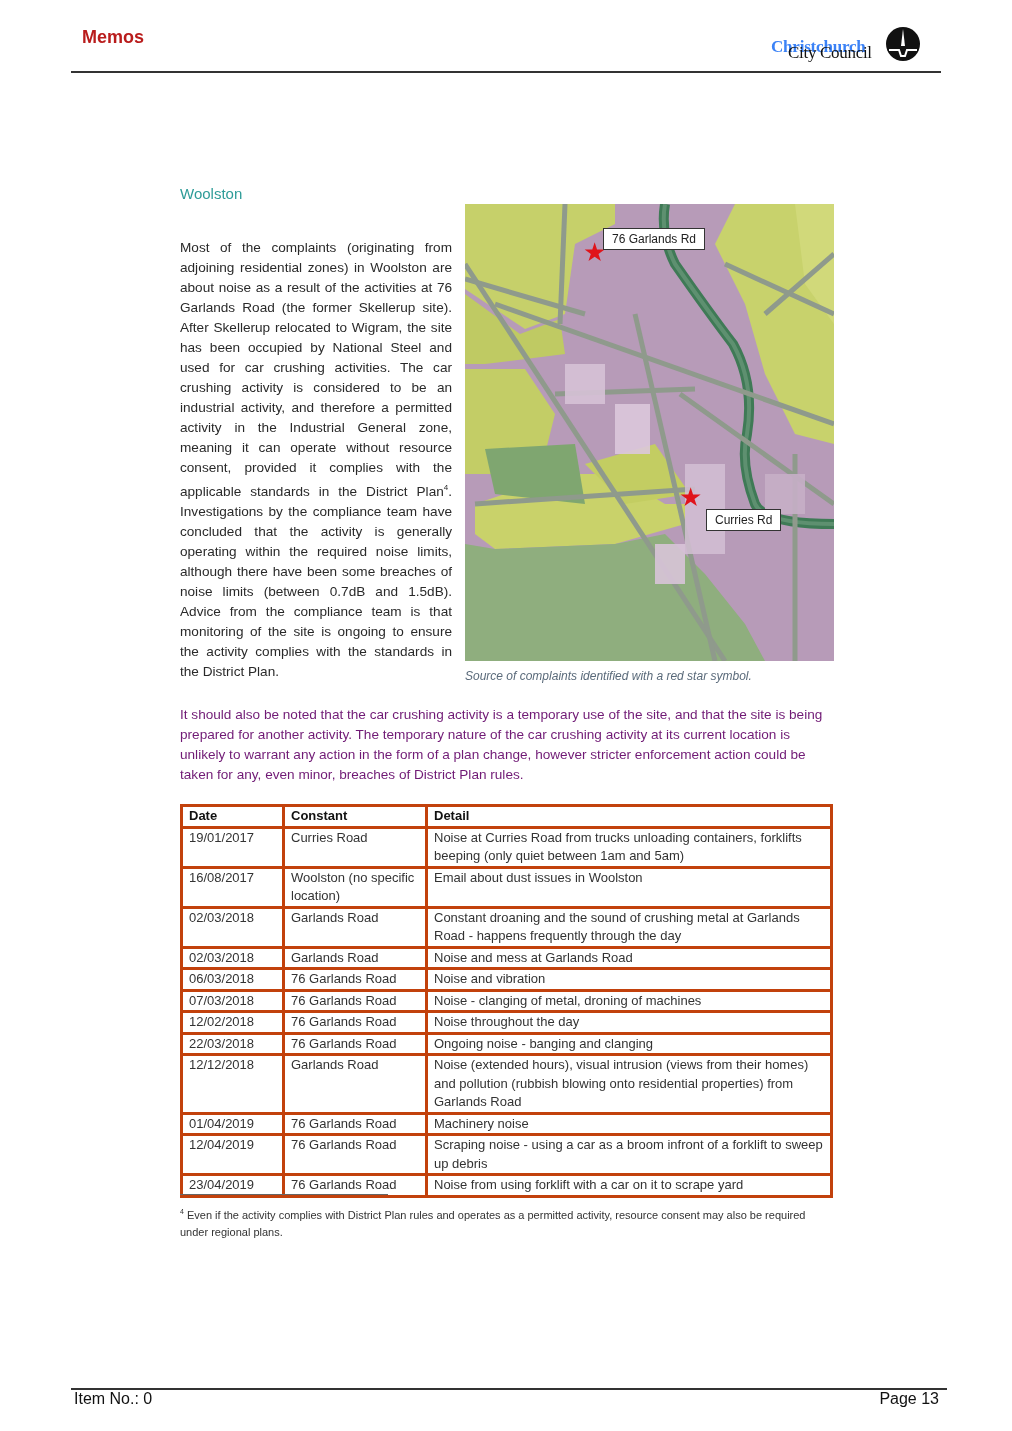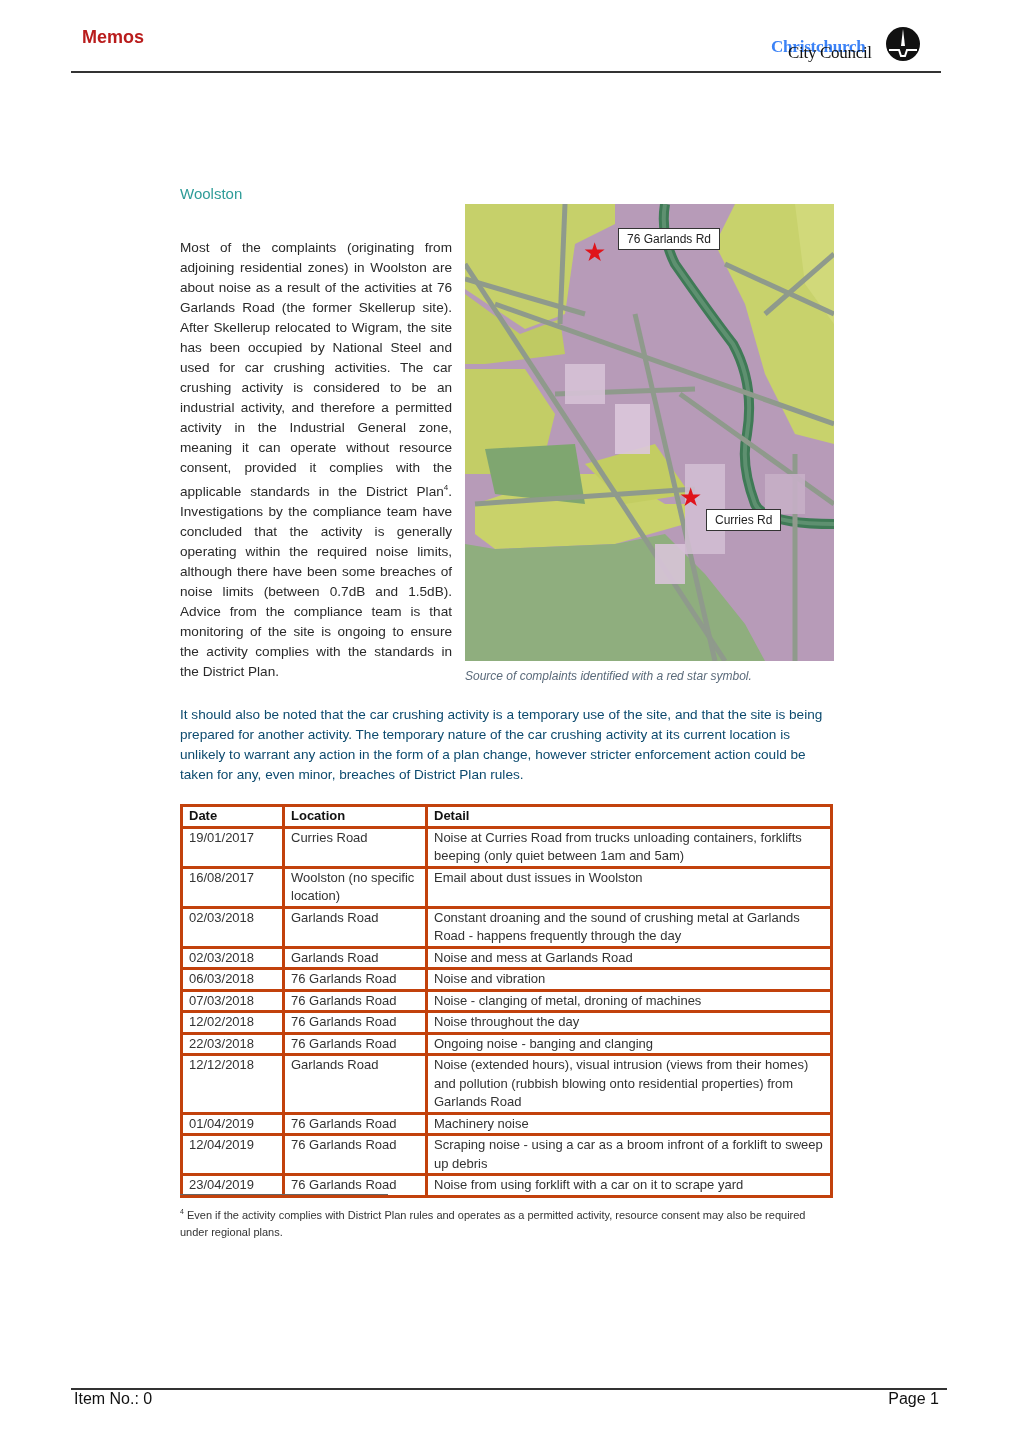--- a/index.html
+++ b/index.html
@@ -16,21 +16,21 @@
   .ftr-left { left:74px; top:1390px; font-size:16px; color:#111; }
   .ftr-right { right:73px; top:1390px; font-size:16px; color:#111; }
 
   .section-title { left:180px; top:185px; font-size:15px; font-weight:normal; color:#2e9c98; }
   .left-col { left:180px; top:206px; width:272px; font-size:13.6px; line-height:20px; text-align:justify; color:#2a2a2a;margin-top:32px; }
   .map { left:465px; top:204px; width:369px; height:457px; overflow:hidden; background:#b79bb8; }
   .map-caption { left:465px; top:669px; font-size:12px; font-style:italic; color:#5a6a7a; }
   .map-label { position:absolute; background:#fff; border:1px solid #333; font-size:12px; color:#222; padding:3px 8px; white-space:nowrap; }
   .star { position:absolute; color:#e0141b; font-size:26px; line-height:26px; }
 
-  .para2 { left:180px; top:705px; width:652px; font-size:13.6px; line-height:20px; color:#0c4a6e; }
+  .para2 { left:180px; top:705px; width:652px; font-size:13.6px; line-height:20px; color:#701a75; }
 
   table.complaints { position:absolute; left:180px; top:804px; width:653px; border-collapse:collapse; font-size:13px; color:#333; }
   table.complaints th, table.complaints td { border:3px solid #c2410c; padding:0 6px; vertical-align:top; line-height:18.5px; text-align:left; }
   table.complaints th { font-weight:bold; color:#111; }
   table.complaints col.c1 { width:102px; }
   table.complaints col.c2 { width:143px; }
 
   .fn-rule { left:180px; top:1194px; width:208px; height:1px; background:#666; }
   .footnote { left:180px; top:1203px; width:652px; font-size:11px; line-height:17px; color:#333; }
   .footnote sup { font-size:7px; }
@@ -85,38 +85,38 @@
       <line x1="330" y1="250" x2="330" y2="457"></line>
     </g>
 
     <rect x="100" y="160" width="40" height="40" fill="#d6c2d6" opacity="0.9"></rect>
     <rect x="150" y="200" width="35" height="50" fill="#dbc8db" opacity="0.9"></rect>
     <rect x="220" y="260" width="40" height="90" fill="#d4c0d4" opacity="0.85"></rect>
     <rect x="190" y="340" width="30" height="40" fill="#d8c4d8" opacity="0.9"></rect>
     <rect x="300" y="270" width="40" height="40" fill="#c7afc7" opacity="0.9"></rect>
   </svg>
   <span class="star" style="left:118px;top:35px;">★</span>
-  <div class="map-label" style="left:153px;top:24px;">76 Garlands Rd</div>
+  <div class="map-label" style="left:138px;top:24px;">76 Garlands Rd</div>
   <span class="star" style="left:214px;top:280px;">★</span>
   <div class="map-label" style="left:241px;top:305px;">Curries Rd</div>
 </div>
 <div class="abs map-caption">Source of complaints identified with a red star symbol.</div>
 
 <div class="abs para2">It should also be noted that the car crushing activity is a temporary use of the site, and that the site is being prepared for another activity. The temporary nature of the car crushing activity at its current location is unlikely to warrant any action in the form of a plan change, however stricter enforcement action could be taken for any, even minor, breaches of District Plan rules.</div>
 
 <table class="complaints">
   <colgroup>
       <col class="c1">
       <col class="c2">
       <col>
     </colgroup>
   <thead>
     <tr>
       <th>Date</th>
-      <th>Location</th>
+      <th>Constant</th>
       <th>Detail</th>
     </tr>
   </thead>
   <tbody>
     <tr>
         <td>19/01/2017</td>
         <td>Curries Road</td>
         <td>Noise at Curries Road from trucks unloading containers, forklifts beeping (only quiet between 1am and 5am)</td>
       </tr>
     <tr>
@@ -175,13 +175,13 @@
         <td>Noise from using forklift with a car on it to scrape yard</td>
       </tr>
   </tbody>
 </table>
 
 <div class="abs fn-rule"></div>
 <div class="abs footnote"><sup>4</sup><span> Even if the activity complies with District Plan rules and operates as a permitted activity, resource consent may also be required under regional plans.</span></div>
 
 <div class="abs ftr-rule"></div>
 <div class="abs ftr-left">Item No.: 0</div>
-<div class="abs ftr-right">Page 1</div>
+<div class="abs ftr-right">Page 13</div>
 
 </body></html>

